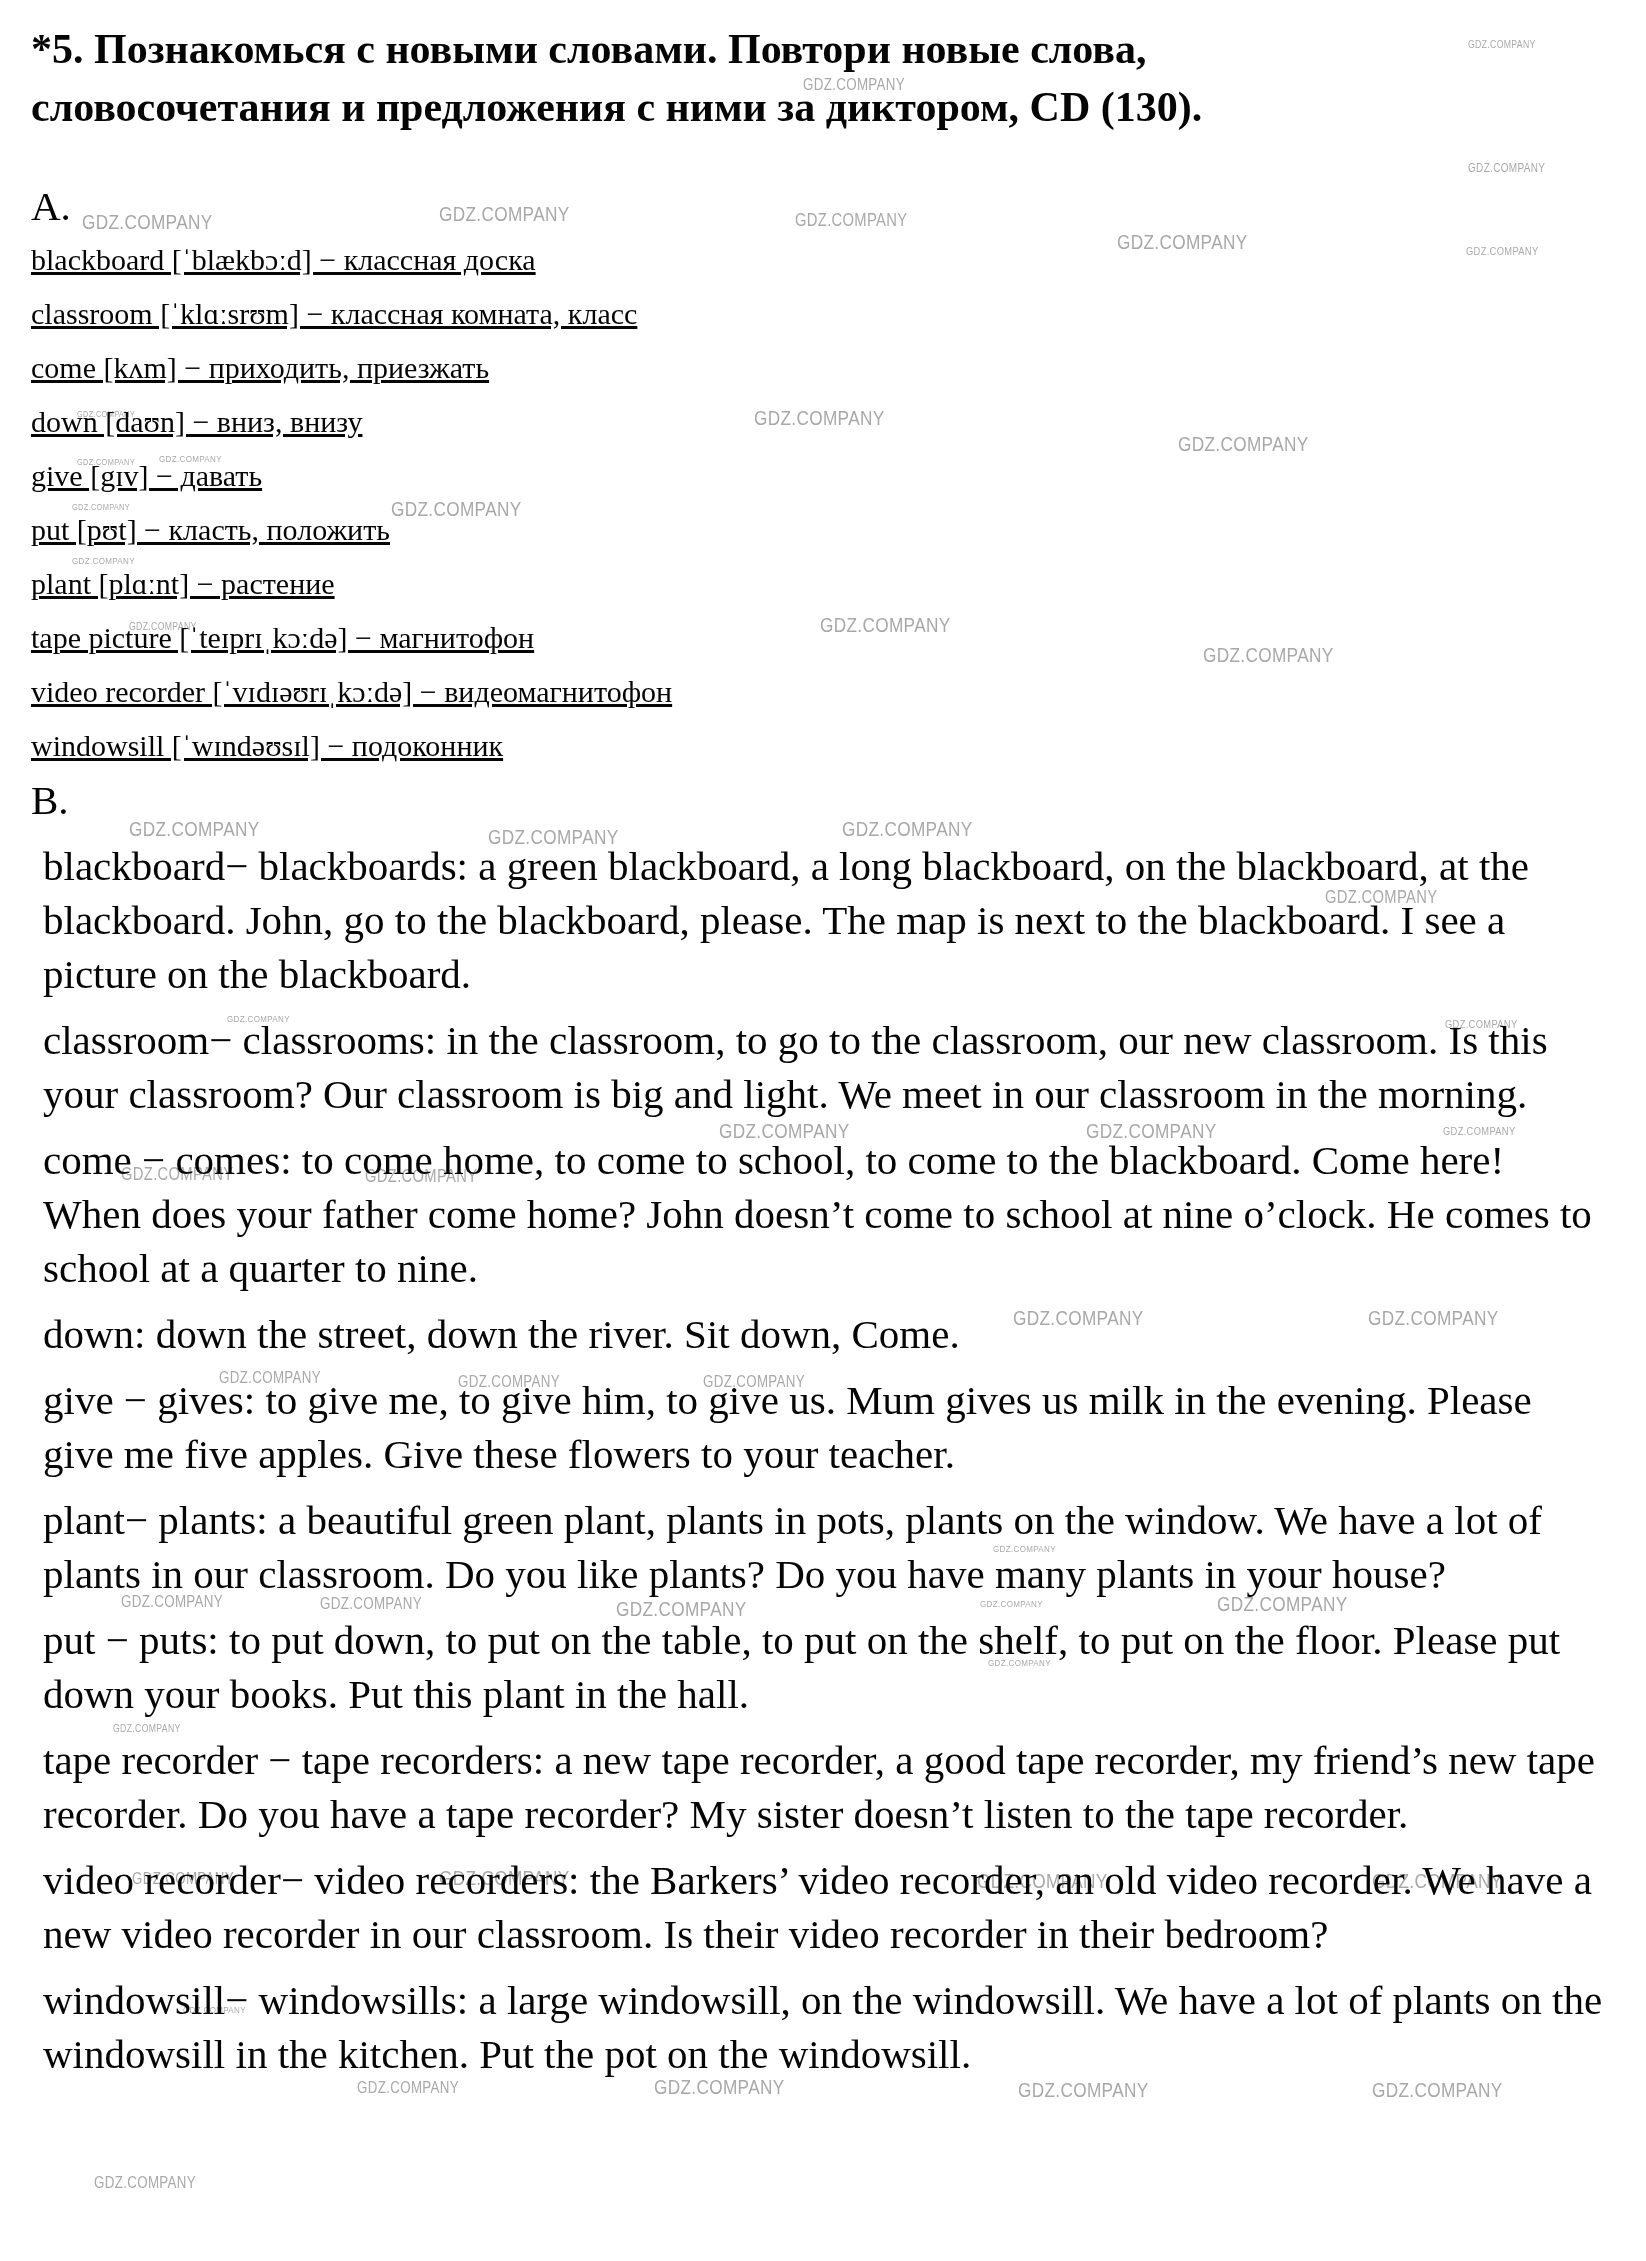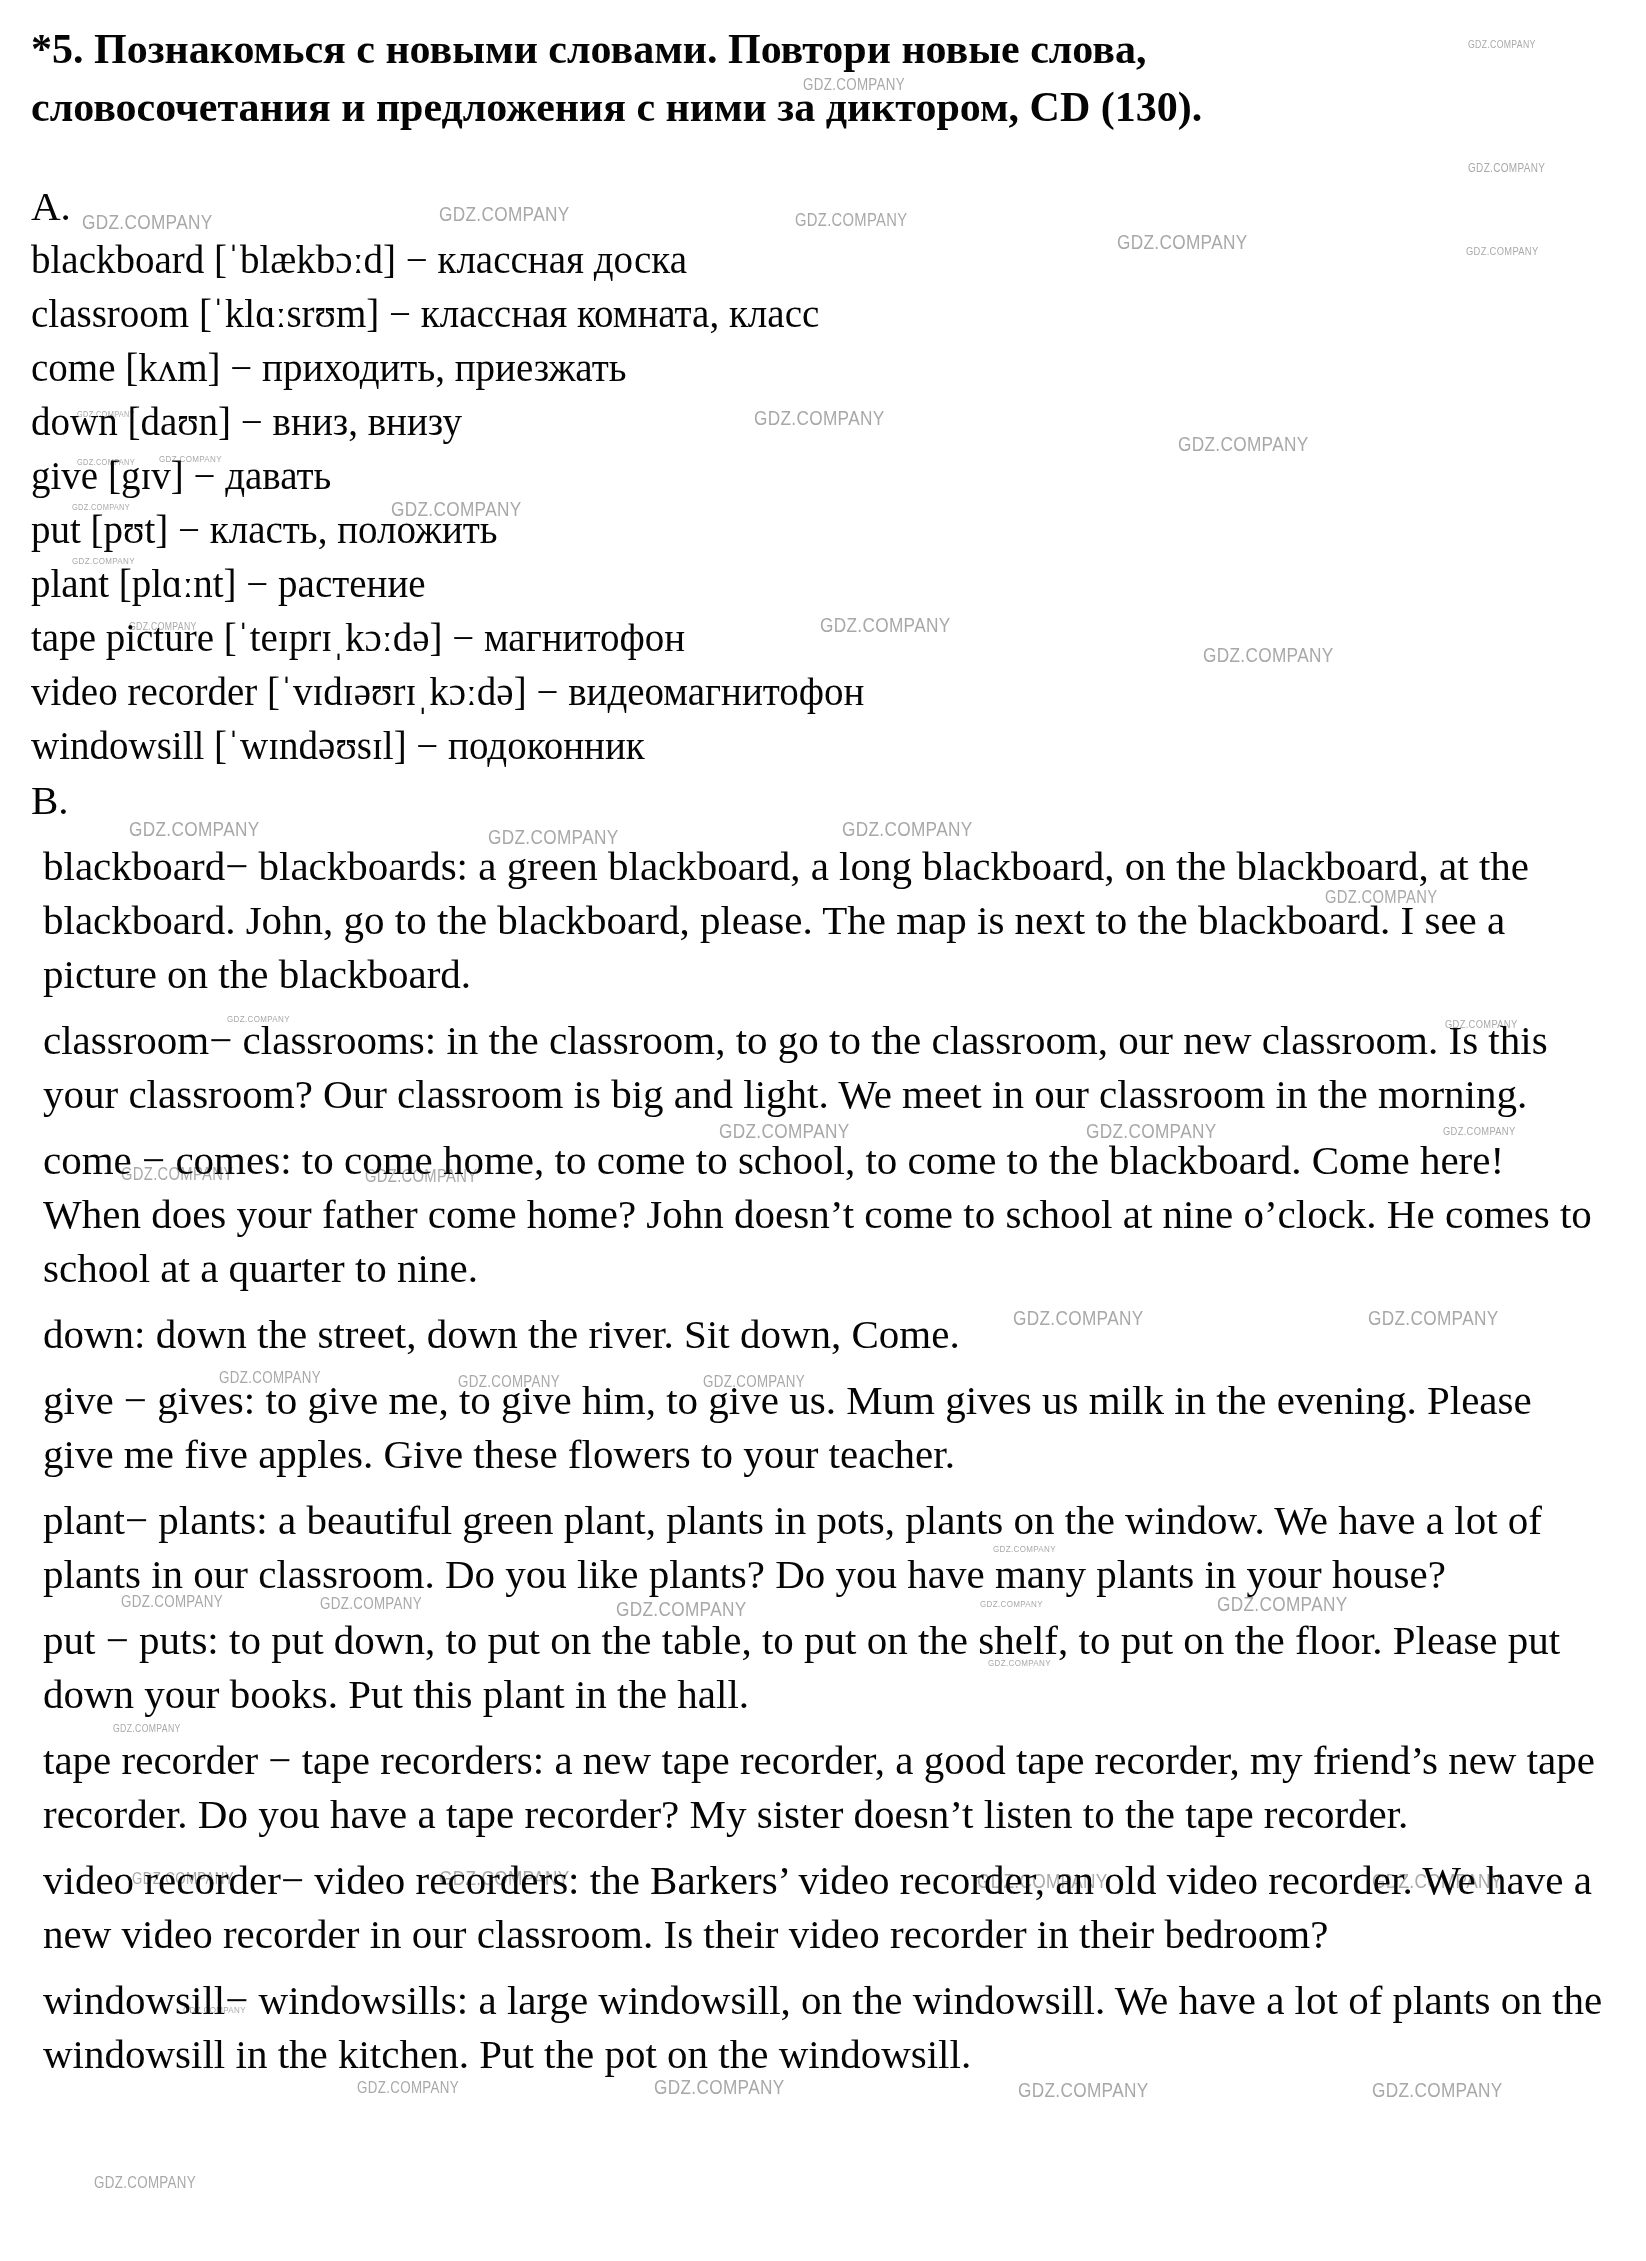--- a/index.html
+++ b/index.html
@@ -31,23 +31,24 @@
     font-size: 42px;
     line-height: 1.38;
     margin: 0 0 42px 0;
     max-width: 1386px;
   }
   .section-label {
     font-size: 41px;
     line-height: 54px;
   }
   .vocab-line {
-    font-size: 39px;
+    font-size: 30px;
     line-height: 54px;
     white-space: nowrap;
+    text-decoration: underline;
   }
   .para {
     font-size: 41px;
     line-height: 54px;
     margin: 12px;
     max-width: 1586px;
   }
   #watermark-layer {
     position: absolute;
     left: 0; top: 0;

